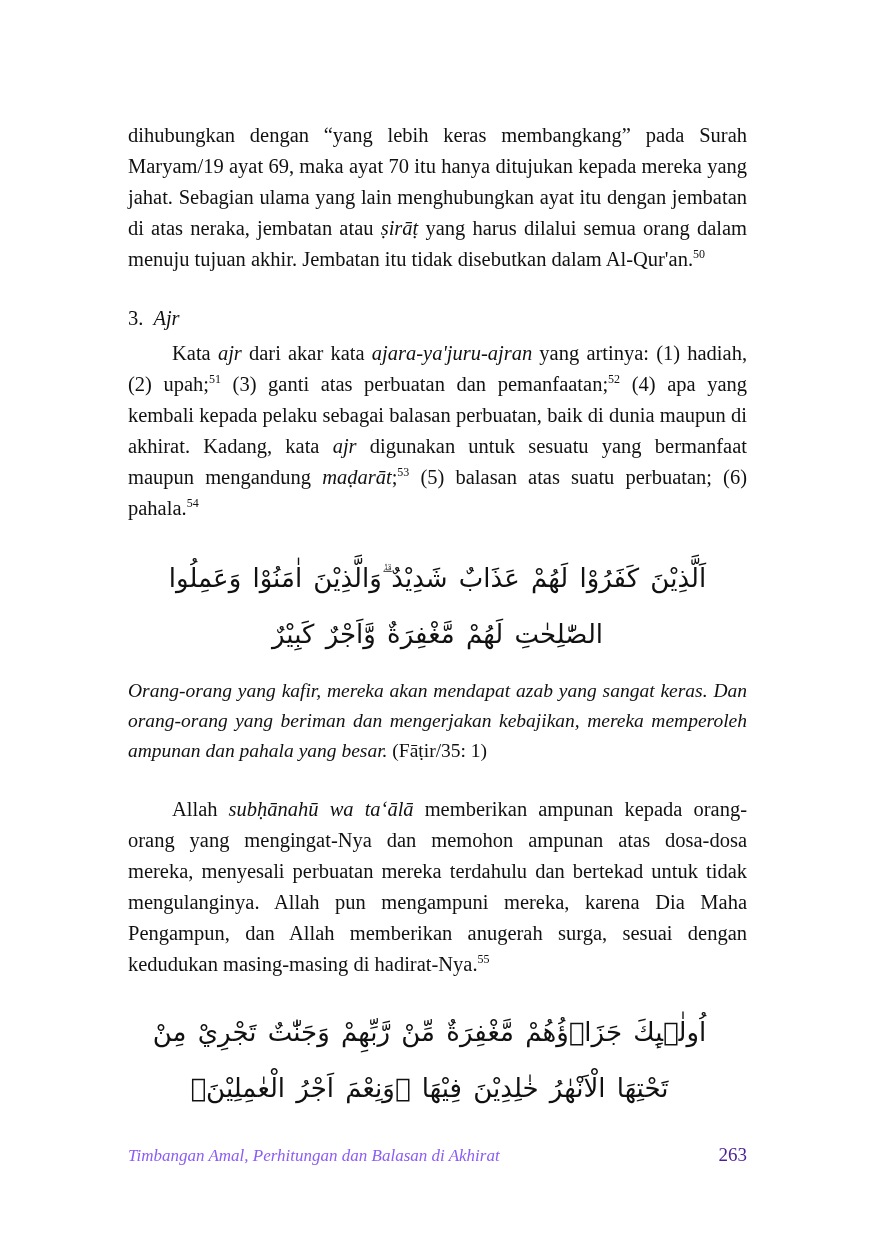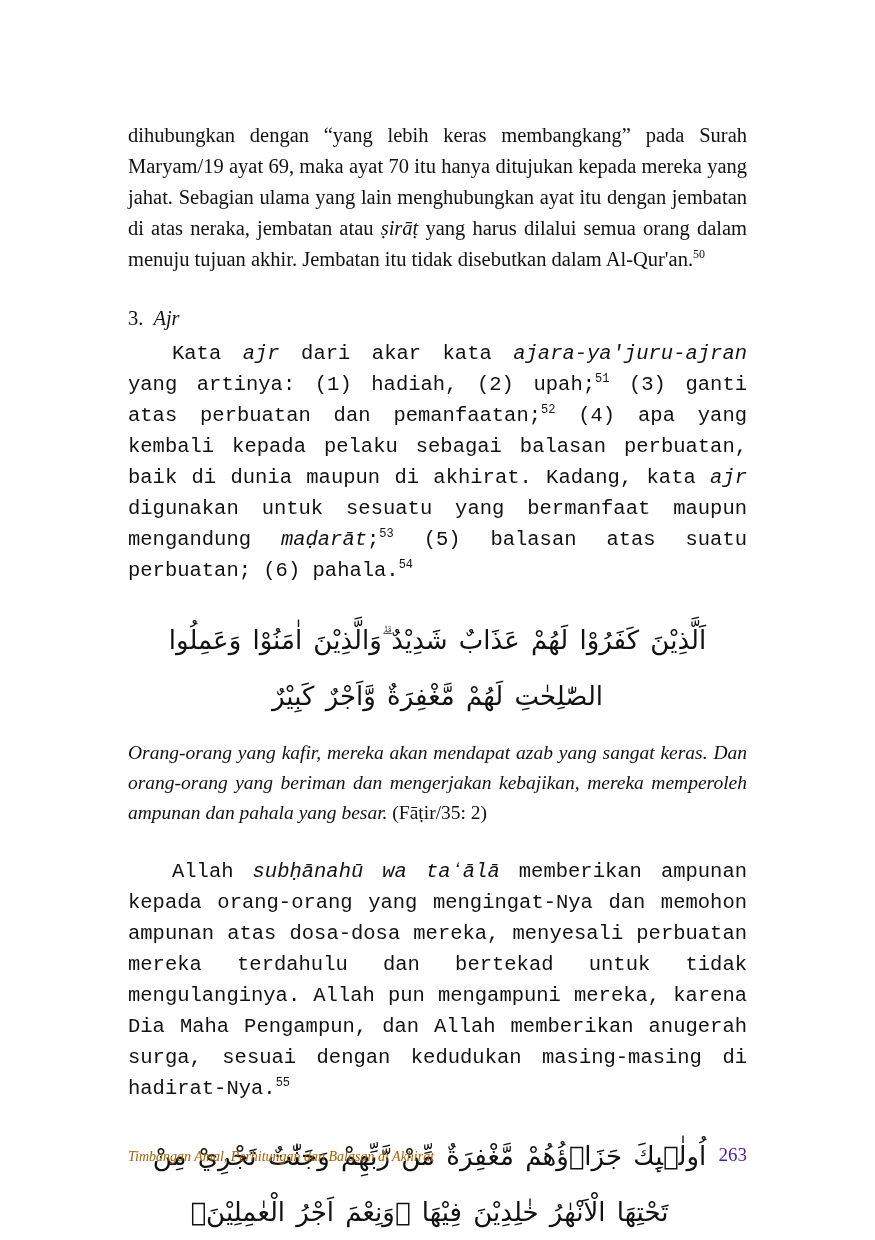--- a/index.html
+++ b/index.html
@@ -27,21 +27,20 @@
     font-family: "Liberation Serif", serif;
     font-size: 20.5px;
     line-height: 31px;
     text-align: justify;
     text-justify: inter-word;
     color: #111;
     margin: 0;
   }
   .para-indent {
     text-indent: 44px;
-    font-family: Liberation Mono, monospace;
   }
   .sup {
     font-size: 12px;
     vertical-align: super;
     line-height: 0;
   }
   .it { font-style: italic; }
 
   .section-head {
     margin-top: 28px;
@@ -85,22 +84,22 @@
     left: 128px;
     right: 128px;
     bottom: 74px;
     display: flex;
     align-items: baseline;
     justify-content: space-between;
   }
   .footer .run {
     font-family: "Liberation Serif", serif;
     font-style: italic;
-    font-size: 14px;
-    color: #a16207;
+    font-size: 17px;
+    color: #8b5cf6;
   }
   .footer .pageno {
     font-family: "Liberation Serif", serif;
     font-size: 19px;
     color: #4c1d95;
   }
 </style>
 </head>
 <body>
 
@@ -115,21 +114,21 @@
     <span class="ttl">Ajr</span>
   </div>
 
   <p class="body-text para-indent">
     <span>Kata </span><span class="it">ajr</span><span> dari akar kata </span><span class="it">ajara-ya'juru-ajran</span><span> yang artinya: (1) hadiah, (2) upah;</span><span class="sup">51</span><span> (3) ganti atas perbuatan dan pemanfaatan;</span><span class="sup">52</span><span> (4) apa yang kembali kepada pelaku sebagai balasan perbuatan, baik di dunia maupun di akhirat. Kadang, kata </span><span class="it">ajr</span><span> digunakan untuk sesuatu yang bermanfaat maupun mengandung </span><span class="it">maḍarāt</span><span>;</span><span class="sup">53</span><span> (5) balasan atas suatu perbuatan; (6) pahala.</span><span class="sup">54</span>
   </p>
 
   <div class="arabic">اَلَّذِيْنَ كَفَرُوْا لَهُمْ عَذَابٌ شَدِيْدٌ ۗوَالَّذِيْنَ اٰمَنُوْا وَعَمِلُوا الصّٰلِحٰتِ لَهُمْ مَّغْفِرَةٌ وَّاَجْرٌ كَبِيْرٌ</div>
 
   <p class="translation">
-    <span>Orang-orang yang kafir, mereka akan mendapat azab yang sangat keras. Dan orang-orang yang beriman dan mengerjakan kebajikan, mereka memperoleh ampunan dan pahala yang besar. </span><span class="ref">(Fāṭir/35: 2)</span>
+    <span>Orang-orang yang kafir, mereka akan mendapat azab yang sangat keras. Dan orang-orang yang beriman dan mengerjakan kebajikan, mereka memperoleh ampunan dan pahala yang besar. </span><span class="ref">(Fāṭir/35: 1)</span>
   </p>
 
   <p class="body-text para-indent gap-after-trans">
     <span>Allah </span><span class="it">subḥānahū wa taʻālā</span><span> memberikan ampunan kepada orang-orang yang mengingat-Nya dan memohon ampunan atas dosa-dosa mereka, menyesali perbuatan mereka terdahulu dan bertekad untuk tidak mengulanginya. Allah pun mengampuni mereka, karena Dia Maha Pengampun, dan Allah memberikan anugerah surga, sesuai dengan kedudukan masing-masing di hadirat-Nya.</span><span class="sup">55</span>
   </p>
 
   <div class="arabic arabic-2">اُولٰۤىِٕكَ جَزَاۤؤُهُمْ مَّغْفِرَةٌ مِّنْ رَّبِّهِمْ وَجَنّٰتٌ تَجْرِيْ مِنْ تَحْتِهَا الْاَنْهٰرُ خٰلِدِيْنَ فِيْهَا ۗوَنِعْمَ اَجْرُ الْعٰمِلِيْنَۗ</div>
 
   <div class="footer">
     <span class="run">Timbangan Amal, Perhitungan dan Balasan di Akhirat</span>

